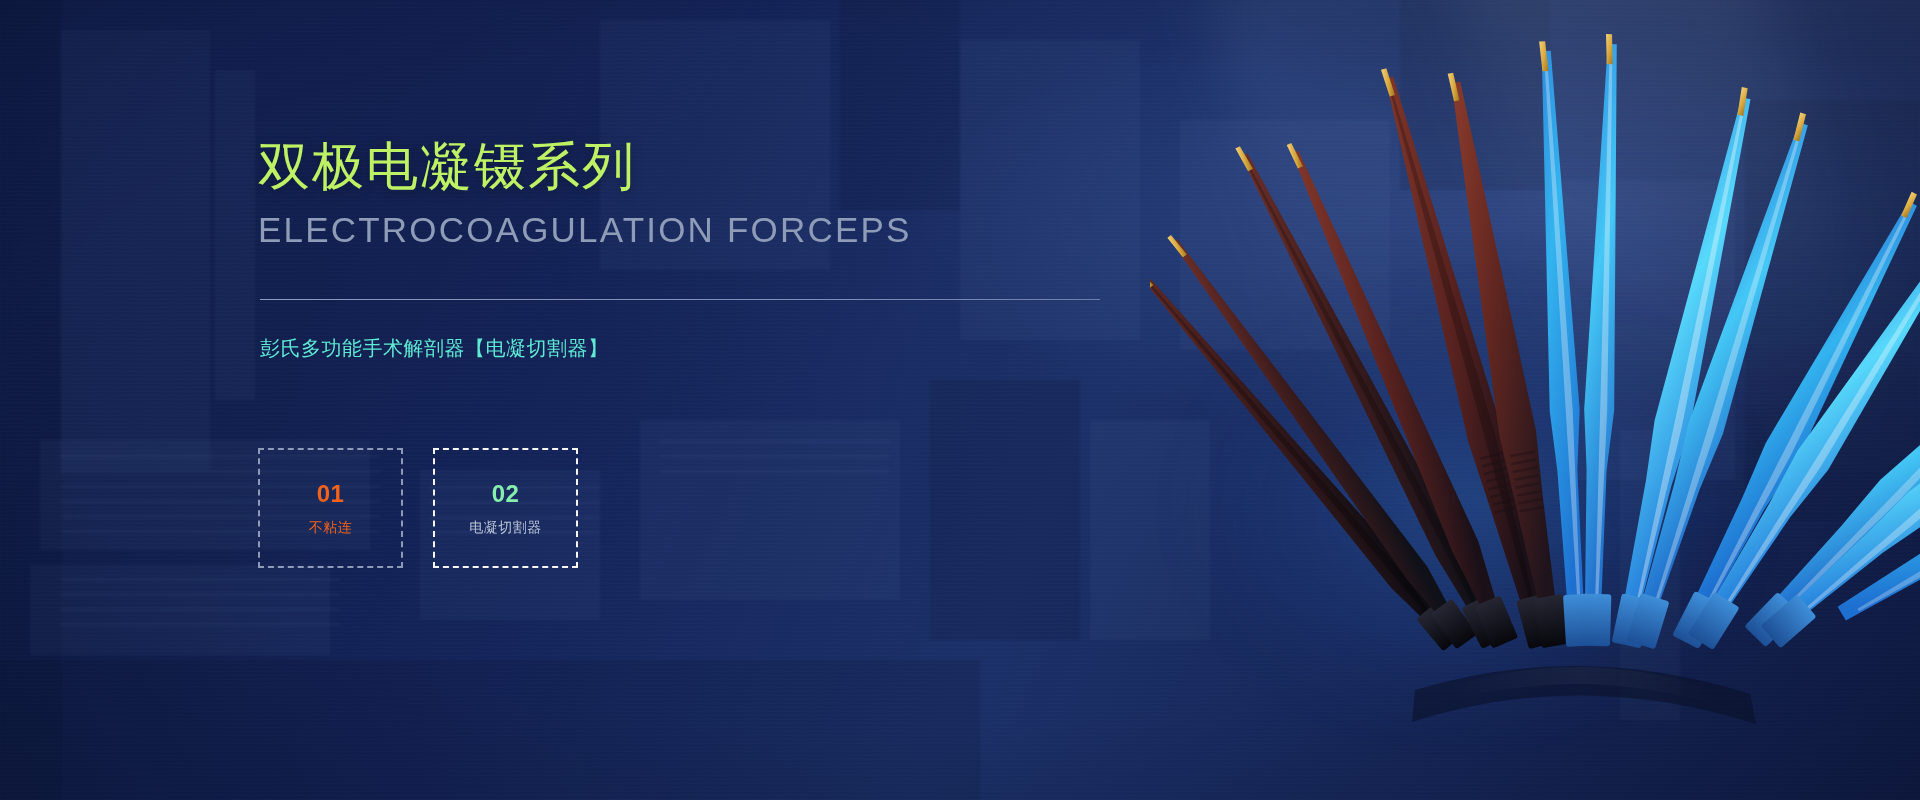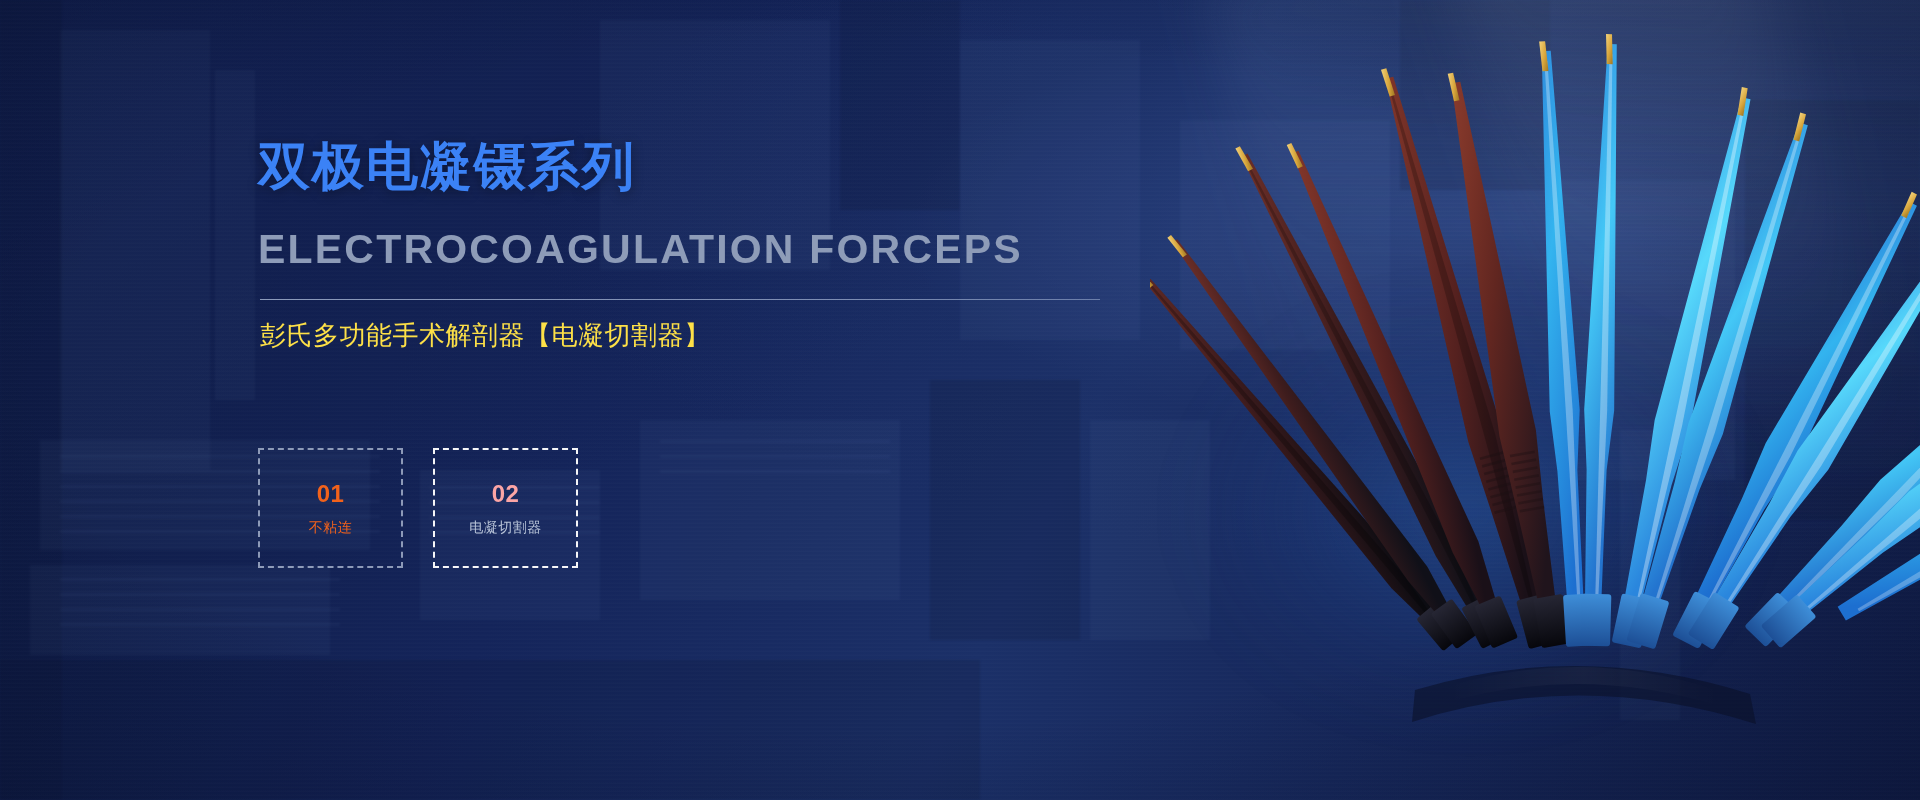--- a/index.html
+++ b/index.html
@@ -56,56 +56,55 @@
     position:absolute; inset:0;
     background:radial-gradient(ellipse 95% 95% at 45% 48%, rgba(0,0,0,0) 45%, rgba(4,10,32,0.45) 100%);
   }
 
   
   .content { position:absolute; left:258px; top:0; width:880px; height:800px; }
 
   .title-cn {
     position:absolute; top:140px; left:0;
     font-size:52px; line-height:1;
-    color:#3b82f6; letter-spacing:2px; font-weight:700;
+    color:#bef264; letter-spacing:2px; font-weight:400;
     white-space:nowrap;
     text-shadow:0 2px 12px rgba(0,0,0,0.35);
   }
   .title-en {
     position:absolute; top:212px; left:0;
-    font-size:41px; line-height:1;
-    color:#8e9cb8; letter-spacing:2.2px; font-weight:700;
+    font-size:35px; line-height:1;
+    color:#8e9cb8; letter-spacing:2.2px; font-weight:400;
     white-space:nowrap;
-    margin-top:17px;
   }
   .divider {
     position:absolute; top:299px; left:2px;
     width:840px; height:1px;
     background:linear-gradient(90deg, rgba(190,205,230,0.70) 0%, rgba(185,200,228,0.62) 70%, rgba(175,192,222,0.50) 100%);
   }
   .subtitle {
-    position:absolute; top:322px; left:2px;
-    font-size:26px; line-height:1;
-    color:#fde047; letter-spacing:.5px; font-weight:400;
+    position:absolute; top:338px; left:2px;
+    font-size:20px; line-height:1;
+    color:#5eead4; letter-spacing:.5px; font-weight:400;
     white-space:nowrap;
   }
 
   
   .features { position:absolute; top:448px; left:0; display:flex; gap:30px; }
   .feat {
     width:145px; height:120px;
     display:flex; flex-direction:column;
     align-items:center; justify-content:center;
     border:2px dashed rgba(168,182,208,0.60);
   }
   .feat.active-white { border-color:rgba(255,255,255,0.96); }
   .feat.accent { border-color:rgba(188,200,222,0.72); }
   .feat .num {
     font-size:24px; font-weight:700; line-height:1;
-    color:#fca5a5; letter-spacing:.5px;
+    color:#86efac; letter-spacing:.5px;
   }
   .feat .lbl {
     margin-top:14px; font-size:14px; line-height:1;
     color:#b9c4d8; letter-spacing:.5px;
   }
   .feat.accent .num, .feat.accent .lbl { color:#f2621b; }
   .feat.accent .lbl { font-weight:400; }
 
   
   .artwork {

